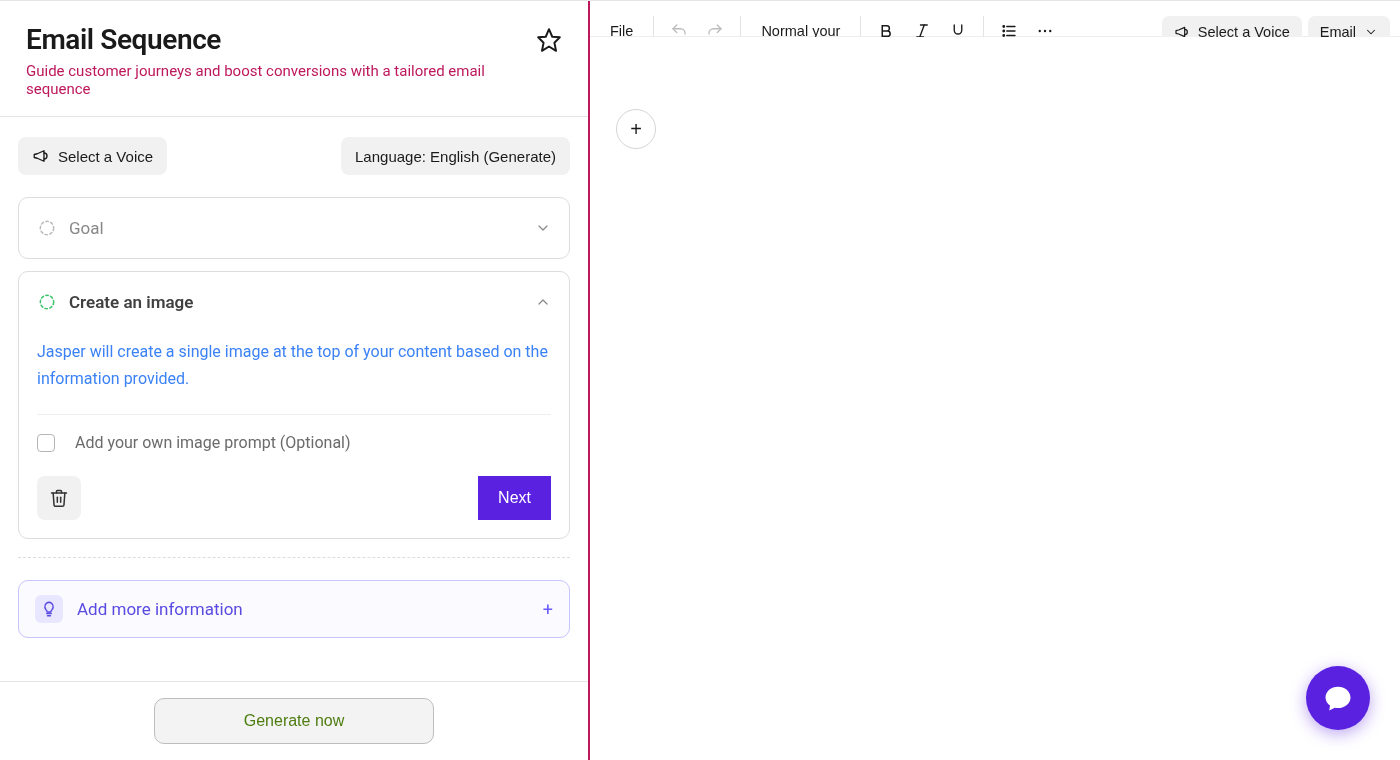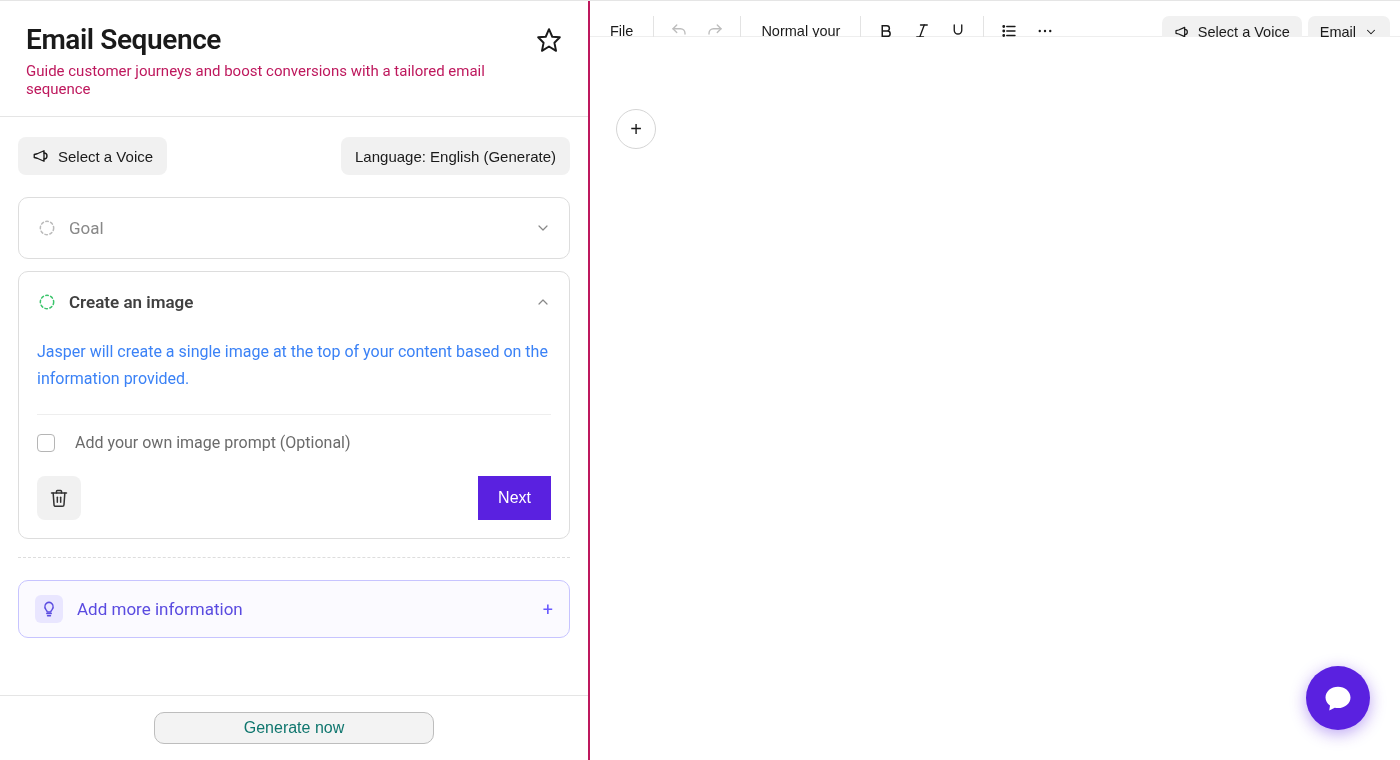--- a/index.html
+++ b/index.html
@@ -185,24 +185,24 @@
   .left-footer {
     border-top: 1px solid #e5e5e5;
     padding: 16px 0;
     display: flex;
     justify-content: center;
   }
   .generate-btn {
     border: 1.5px solid #bdbdbd;
     background: #f3f3f3;
     border-radius: 10px;
-    height: 32px;
+    height: 46px;
     width: 280px;
     font-size: 16px;
-    color: #0f766e;
+    color: #4d7c0f;
     cursor: pointer;
   }
   
   .right {
     flex: 1;
     display: flex;
     flex-direction: column;
     position: relative;
   }
   .editor-toolbar {

